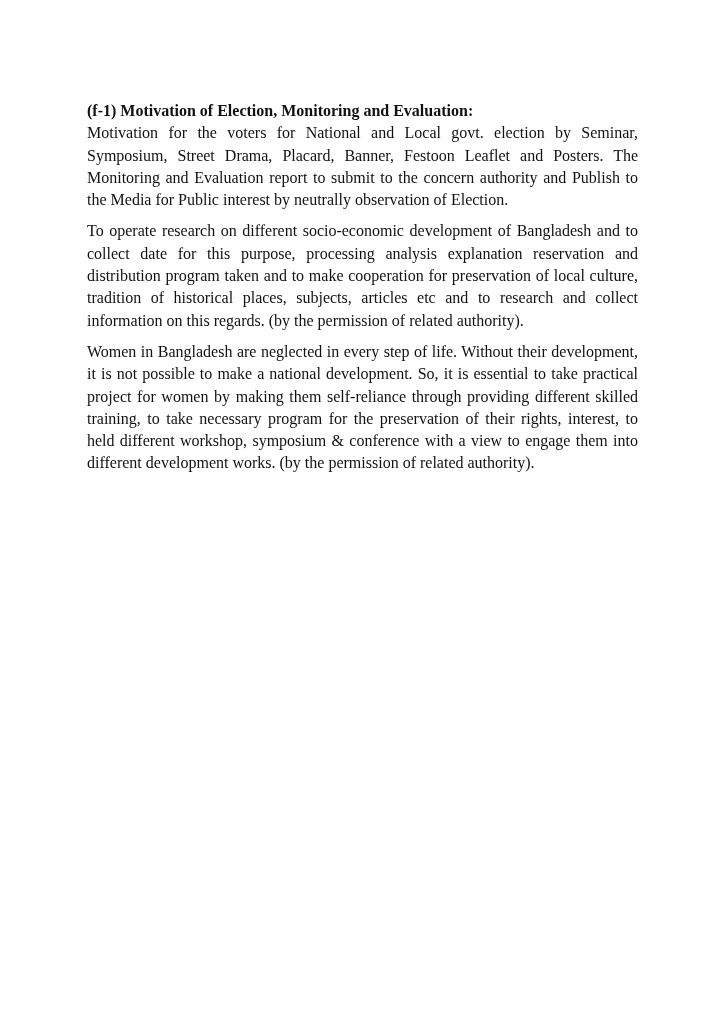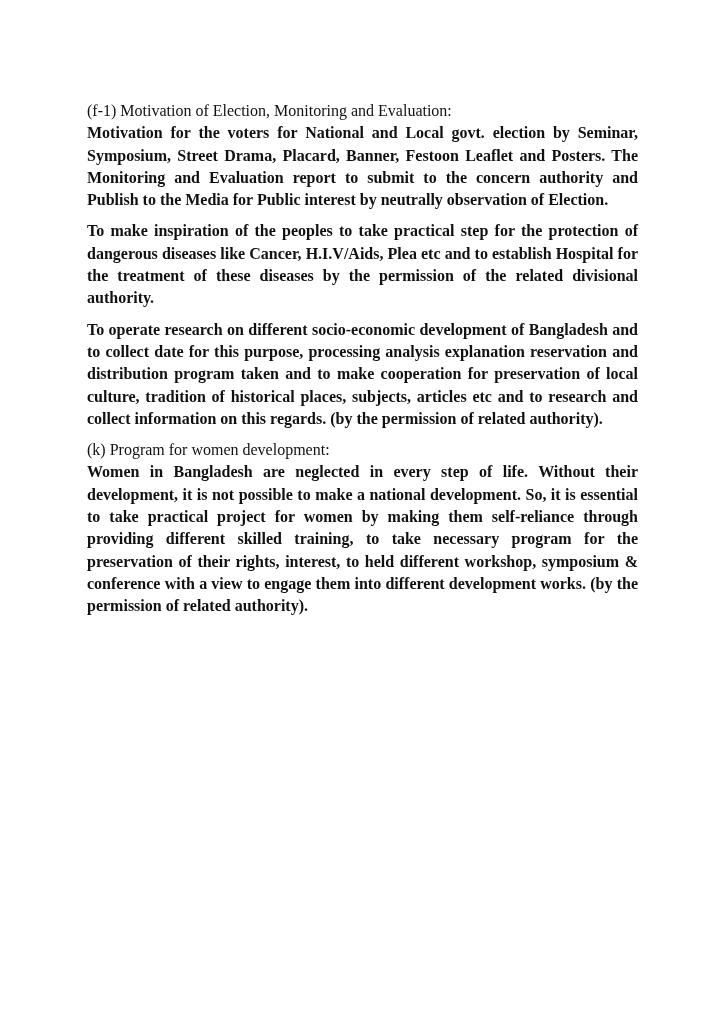--- a/index.html
+++ b/index.html
@@ -18,55 +18,52 @@
   .page {
     position: absolute;
     left: 87px;
     top: 100px;
     width: 551px;
   }
   .section {
     margin: 0 0 9px 0;
   }
   .section-heading {
-    font-weight: normal;
+    font-weight: bold;
     font-size: 16px;
     line-height: 22.3px;
     margin: 0;
   }
   .section-body {
     font-size: 16px;
     line-height: 22.3px;
     margin: 0;
     text-align: justify;
-    font-weight: bold;
   }
 </style>
 </head>
 <body>
 
 <div class="page">
 
   <div class="section">
     <p class="section-heading">(f-1) Motivation of Election, Monitoring and Evaluation:</p>
     <p class="section-body">Motivation for the voters for National and Local govt. election by Seminar, Symposium, Street Drama, Placard, Banner, Festoon Leaflet and Posters. The Monitoring and Evaluation report to submit to the concern authority and Publish to the Media for Public interest by neutrally observation of Election.</p>
   </div>
 
   <div class="section">
-    <p class="section-body">To make inspiration of the peoples to take practical step for the protection of dangerous diseases like Cancer, H.I.V/Aids, Plea etc and to establish Hospital for the treatment of these diseases by the permission of the related divisional authority.</p>
   </div>
 
   <div class="section">
     <p class="section-body">To operate research on different socio-economic development of Bangladesh and to collect date for this purpose, processing analysis explanation reservation and distribution program taken and to make cooperation for preservation of local culture, tradition of historical places, subjects, articles etc and to research and collect information on this regards. (by the permission of related authority).</p>
   </div>
 
   <div class="section">
   </div>
 
   <div class="section">
   </div>
 
   <div class="section">
-    <p class="section-heading">(k) Program for women development:</p>
     <p class="section-body">Women in Bangladesh are neglected in every step of life. Without their development, it is not possible to make a national development. So, it is essential to take practical project for women by making them self-reliance through providing different skilled training, to take necessary program for the preservation of their rights, interest, to held different workshop, symposium &amp; conference with a view to engage them into different development works. (by the permission of related authority).</p>
   </div>
 
 </div>
 
 </body></html>

